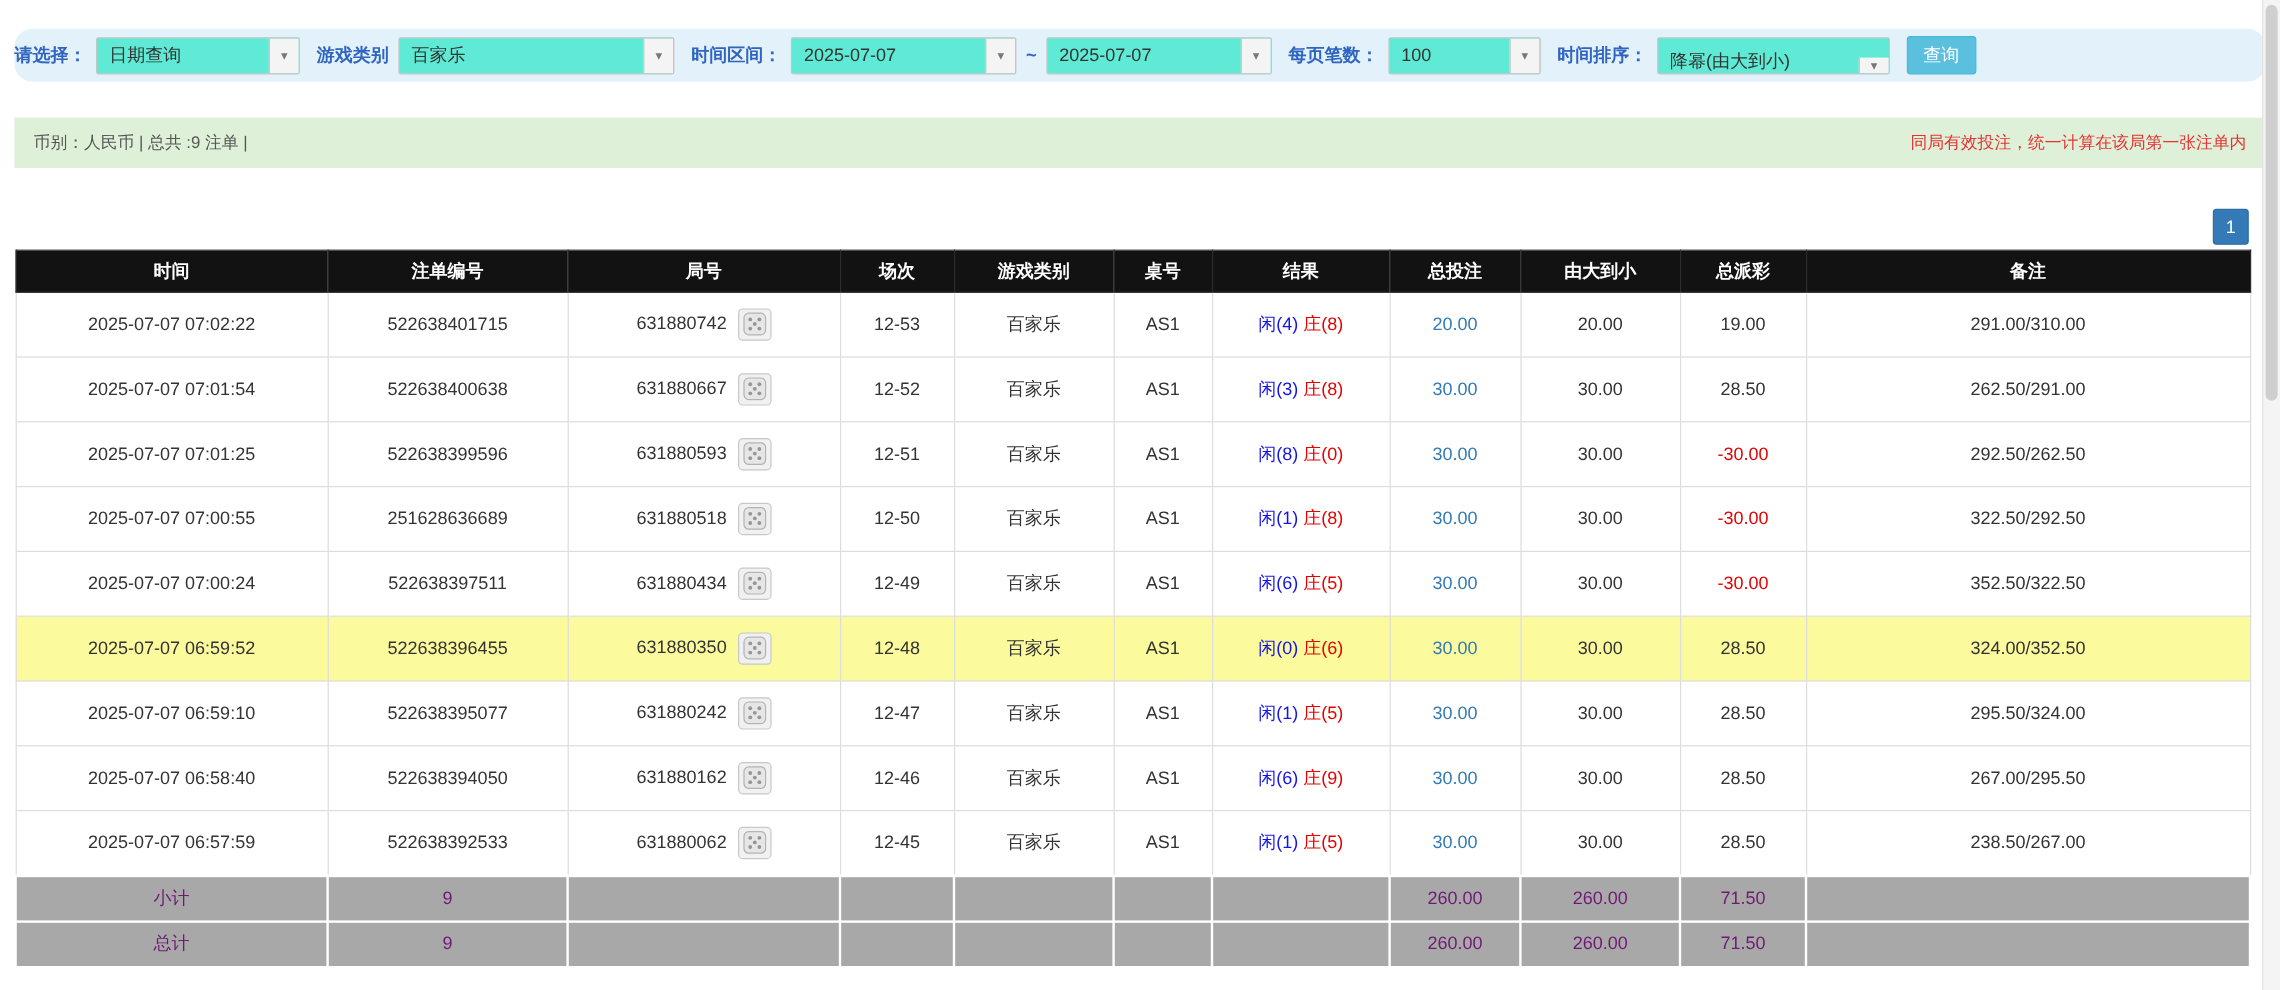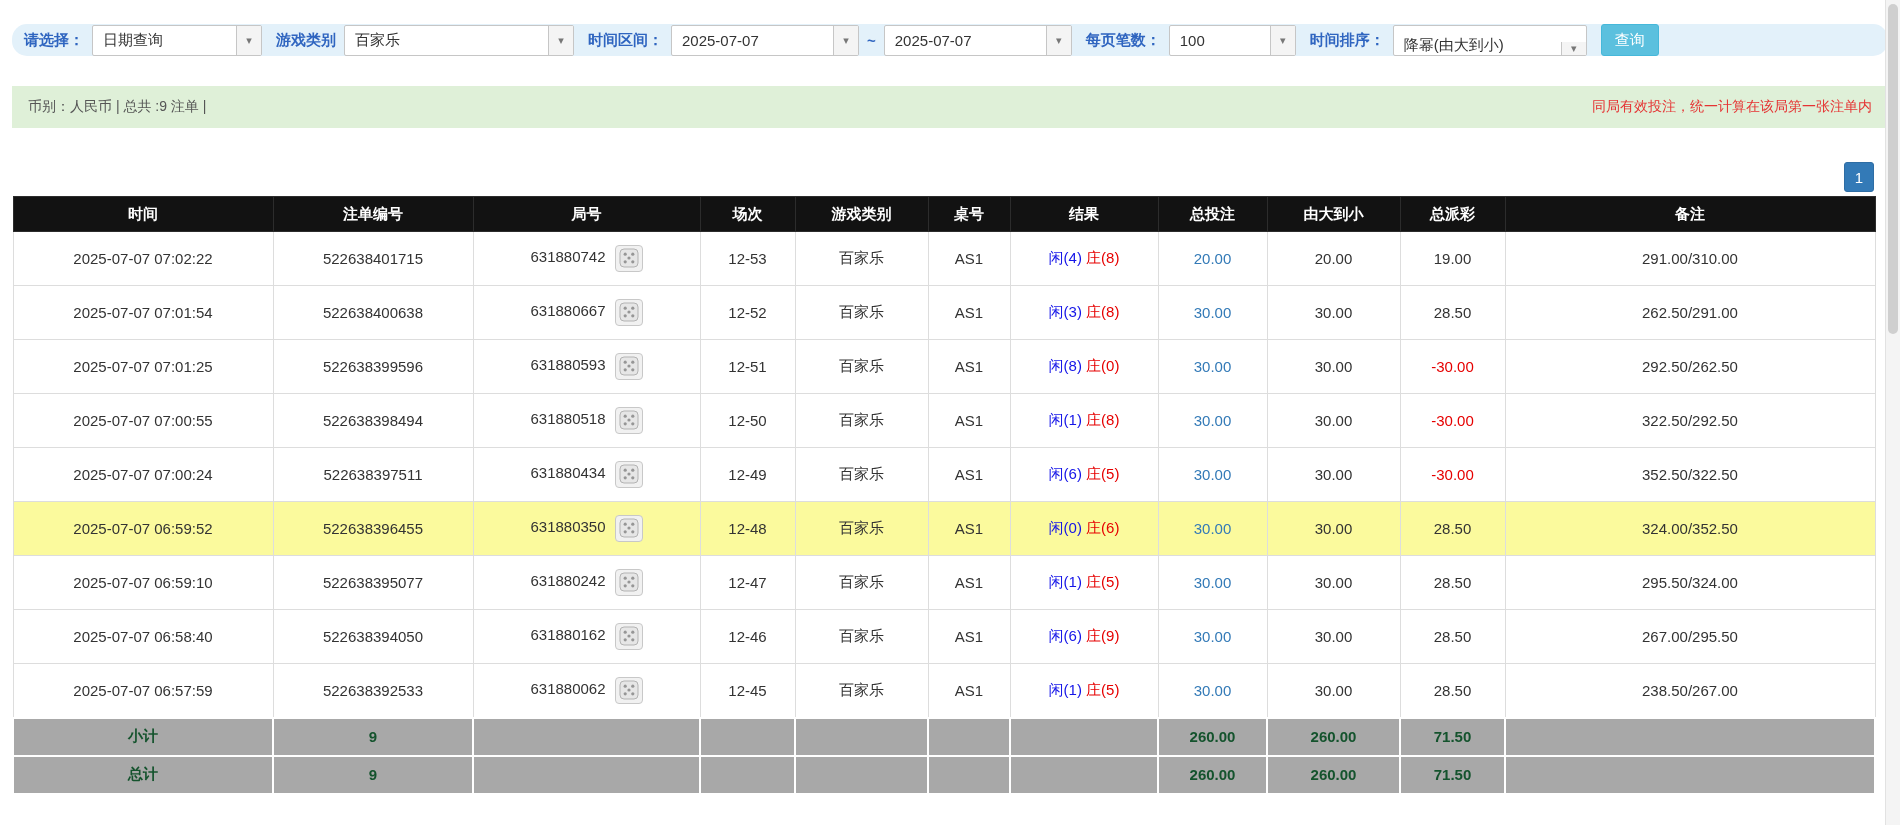--- a/index.html
+++ b/index.html
@@ -8,39 +8,39 @@
     background: #ffffff;
     font-family: "Liberation Sans", "DejaVu Sans", sans-serif;
     position: relative;
     overflow: hidden;
   }
   .page { padding: 24px 12px 0 12px; }
 
   
   .filter-bar {
     background: #e3f1fa;
-    height: 32px;
+    height: 44px;
     display: flex;
     align-items: center;
-    padding: 0 12px;
+    padding: 0 0;
     border-radius: 15px;
   }
   .flabel {
     color: #2f65c0;
     font-weight: bold;
     font-size: 15px;
     white-space: nowrap;
     margin-right: 8px;
   }
   .flabel.gap { margin-left: 14px; }
   .combo {
     display: flex;
     align-items: stretch;
     height: 31px;
-    background: #ffffff;
+    background: #5eead4;
     border: 1px solid #c6c6c6;
     border-radius: 2px;
     overflow: hidden;
     cursor: pointer;
   }
   .combo-text {
     padding: 0 10px;
     font-size: 15px;
     color: #333;
     flex: 1;
@@ -131,22 +131,22 @@
     border: 1px solid #dddddd;
     height: 54px;
     text-align: center;
     font-size: 15px;
     color: #333;
     background: #fff;
   }
   tr.highlight td { background: #fbfa9d; }
   tfoot td {
     background: #a8a8a8;
-    color: #14532d;
-    font-weight: bold;
+    color: #701a75;
+    font-weight: normal;
     height: 38px;
     text-align: center;
     border: 2px solid #ffffff;
     font-size: 15px;
   }
   .link-blue { color: #337ab7; cursor: pointer; }
   .player { color: #1414e8; }
   .banker { color: #e60000; }
   .neg { color: #e60000; }
   .round-btn {
@@ -313,21 +313,21 @@
           <td>百家乐</td>
           <td>AS1</td>
           <td><span class="player">闲(8)</span> <span class="banker">庄(0)</span></td>
           <td class="link-blue">30.00</td>
           <td>30.00</td>
           <td class="neg">-30.00</td>
           <td>292.50/262.50</td>
         </tr>
         <tr>
           <td>2025-07-07 07:00:55</td>
-          <td>522638398494</td>
+          <td>251628636689</td>
           <td><span>631880518</span><button class="round-btn"><svg width="20" height="20" viewBox="0 0 20 20" xmlns="http://www.w3.org/2000/svg">
                 <rect x="1" y="1" width="18" height="18" rx="4" fill="#e6e6e6" stroke="#b3b3b3"></rect>
                 <circle cx="6.2" cy="6.2" r="1.6" fill="#969696"></circle>
                 <circle cx="13.8" cy="6.2" r="1.6" fill="#969696"></circle>
                 <circle cx="10" cy="10" r="1.6" fill="#969696"></circle>
                 <circle cx="6.2" cy="13.8" r="1.6" fill="#969696"></circle>
                 <circle cx="13.8" cy="13.8" r="1.6" fill="#969696"></circle>
               </svg></button></td>
           <td>12-50</td>
           <td>百家乐</td>

